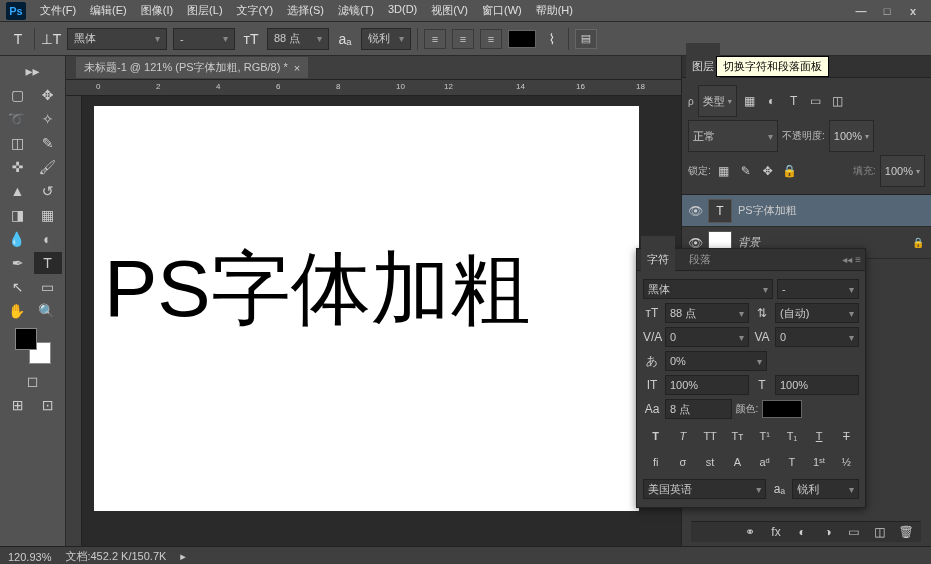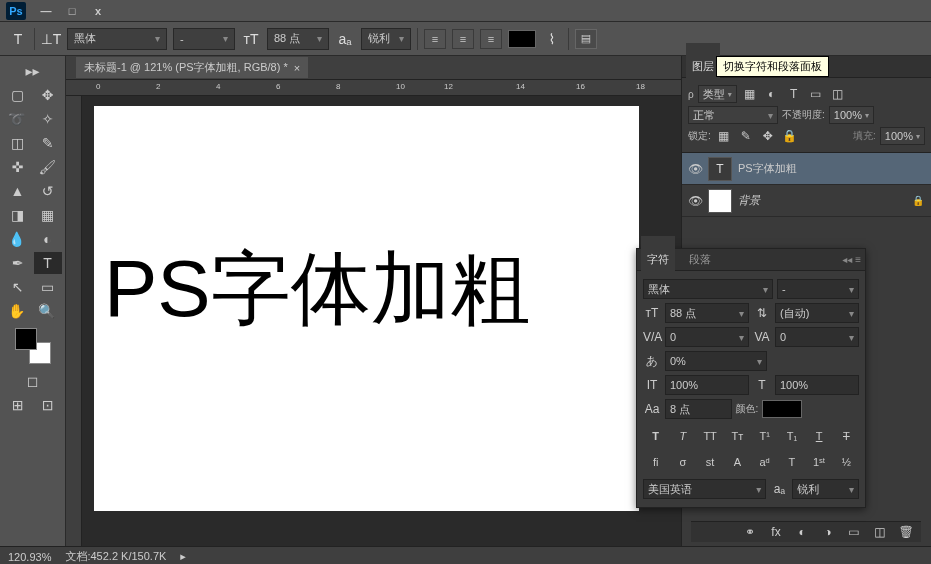--- a/index.html
+++ b/index.html
@@ -35,21 +35,21 @@
 .canvas-area{flex:1;background:#2a2a2a;position:relative;padding:10px 0 0 18px}
 .ruler-v{position:absolute;left:0;top:0;width:16px;height:100%;background:#3f3f3f;border-right:1px solid #222}
 .canvas{width:545px;height:405px;background:#fff;margin-left:10px;position:relative}
 .canvas-text{position:absolute;top:130px;left:10px;color:#000;font-size:80px;font-family:"SimHei","Heiti SC",sans-serif;white-space:nowrap}
 .right-panels{width:250px;background:#3a3a3a;border-left:1px solid #222;display:flex;flex-direction:column}
 .panel-tabs{height:22px;background:#323232;display:flex;align-items:center;padding:0 4px;gap:8px;border-bottom:1px solid #222}
 .ptab{padding:16px 6px;cursor:pointer;color:#999}
 .ptab.active{color:#ddd;background:#3a3a3a}
 .panel-body{padding:4px 6px;border-bottom:1px solid #222}
 .row{display:flex;align-items:center;gap:4px;margin:3px 0}
-.small-dd{background:#3f3f3f;border:1px solid #282828;height:18px;padding:0 4px;display:flex;align-items:center;gap:3px;font-size:10px;cursor:pointer}
+.small-dd{background:#3f3f3f;border:1px solid #282828;height:32px;padding:0 4px;display:flex;align-items:center;gap:3px;font-size:10px;cursor:pointer}
 .label{font-size:10px;color:#bbb}
 .layer{height:32px;display:flex;align-items:center;padding:0 6px;gap:6px;border-bottom:1px solid #2a2a2a}
 .layer.selected{background:#567}
 .eye{width:14px;font-size:12px}
 .thumb{width:24px;height:24px;background:#fff;border:1px solid #555;display:flex;align-items:center;justify-content:center;color:#000;font-size:12px}
 .char-panel{position:absolute;top:248px;left:636px;width:230px;background:#3a3a3a;border:1px solid #222;box-shadow:0 2px 8px rgba(0,0,0,.5);z-index:50}
 .char-body{padding:4px 6px}
 .char-row{display:flex;align-items:center;gap:4px;margin:4px 0}
 .input-field{background:#2f2f2f;border:1px solid #222;height:20px;padding:0 4px;display:flex;align-items:center;font-size:10px;flex:1}
 .char-icon{width:18px;font-size:12px;text-align:center;color:#ccc}
@@ -57,20 +57,33 @@
 .style-btn{width:20px;height:18px;display:flex;align-items:center;justify-content:center;cursor:pointer;font-size:11px}
 .statusbar{height:20px;background:#3f3f3f;border-top:1px solid #222;display:flex;align-items:center;padding:0 8px;gap:14px;font-size:10px}
 .bottom-icons{position:absolute;bottom:22px;right:10px;display:flex;gap:8px;background:#323232;padding:3px 6px;border-top:1px solid #222;width:230px;justify-content:flex-end}
 .dots{color:#888;font-size:10px;margin-left:auto}
 </style>
 </head>
 <body>
 
 <div class="titlebar">
   <div class="ps-logo">Ps</div>
+  <div class="menubar">
+    <div class="menu-item">文件(F)</div>
+    <div class="menu-item">编辑(E)</div>
+    <div class="menu-item">图像(I)</div>
+    <div class="menu-item">图层(L)</div>
+    <div class="menu-item">文字(Y)</div>
+    <div class="menu-item">选择(S)</div>
+    <div class="menu-item">滤镜(T)</div>
+    <div class="menu-item">3D(D)</div>
+    <div class="menu-item">视图(V)</div>
+    <div class="menu-item">窗口(W)</div>
+    <div class="menu-item">帮助(H)</div>
+  </div>
   <div class="winbtns">
     <div class="winbtn">—</div>
     <div class="winbtn">□</div>
     <div class="winbtn">x</div>
   </div>
 </div>
 
 <div class="optbar">
   <div class="opt-icon">T</div>
   <div class="sep"></div>

